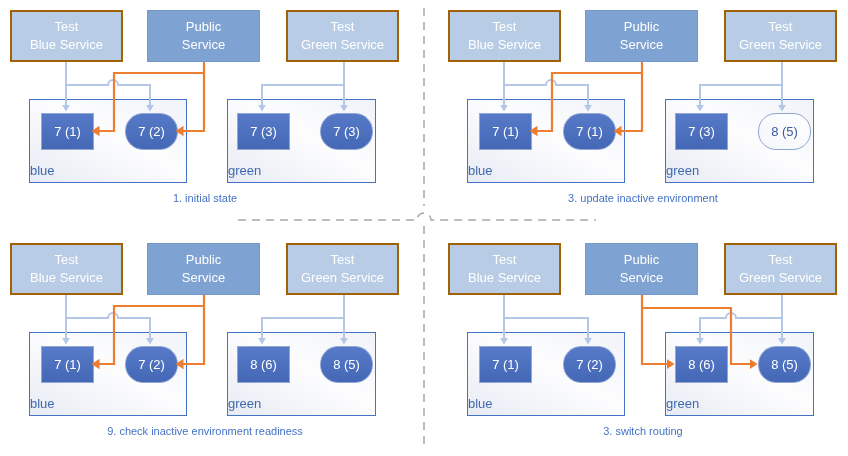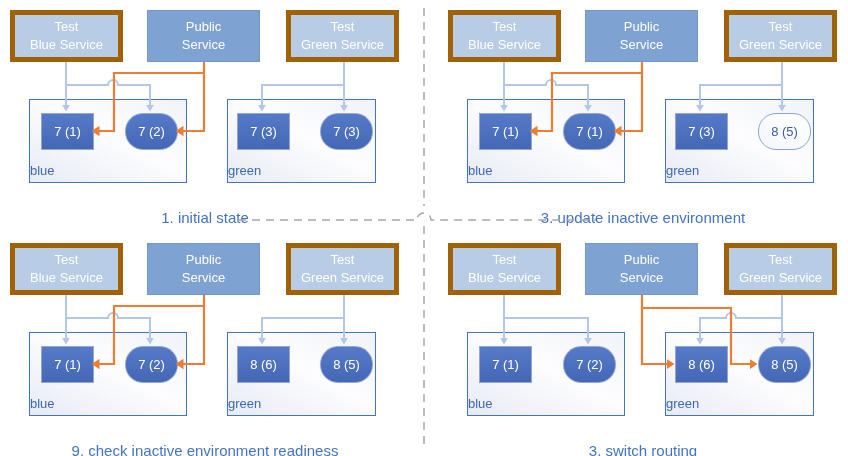--- a/index.html
+++ b/index.html
@@ -6,21 +6,21 @@
   body{
     width:848px;height:456px;position:relative;background:#ffffff;
     font-family:"Liberation Sans", sans-serif;overflow:hidden;
   }
   .quadrant{position:absolute;width:410px;height:228px;}
   .svc{
     position:absolute;top:10px;width:113px;height:52px;
     display:flex;flex-direction:column;align-items:center;justify-content:center;
     color:#ffffff;font-size:13px;line-height:18px;text-align:center;box-sizing:border-box;
   }
-  .svc.light{background:#b9cce5;border:5px solid #a16207;}
+  .svc.light{background:#b9cce5;border:2px solid #a16207;}
   .svc.public{background:#7ea2d2;border:1px solid #7499c9;}
   .env{
     position:absolute;top:99px;height:84px;box-sizing:border-box;
     border:1.3px solid #4472c4;
     background:linear-gradient(to top right,#e7ebf4,#fdfdfe 55%,#f0f3f8);
   }
   .env.blue{left:29px;width:158px;padding-left:8px;}
   .env.green{left:227px;width:149px;}
   .inst{
     position:absolute;top:13px;width:53px;height:37px;box-sizing:border-box;
@@ -34,21 +34,21 @@
     border:1px solid #8da4d0;color:#3d5c9c;
   }
   .inst.p1{left:11px;} .inst.p2{left:95px;border-radius:18px;}
   .env.green .inst.p1{left:9px;} .env.green .inst.p2{left:92px;}
   .envlabel{
     position:absolute;left:0;right:0;bottom:4px;
     font-size:13px;color:#4169af;
   }
   .caption{
     position:absolute;top:192px;left:0;width:410px;text-align:center;
-    font-size:15px;color:#4472c4;margin-top:17px;
+    font-size:11px;color:#4472c4;
   }
   svg.overlay{position:absolute;left:0;top:0;pointer-events:none;}
   .cb{stroke:#b5c7e6;stroke-width:2;fill:none;}
   .co{stroke:#ed7d31;stroke-width:2.2;fill:none;}
   .dash{stroke:#a8a8a8;stroke-width:1.5;fill:none;stroke-dasharray:8 6;}
 </style>
 </head>
 <body>
 
 <div class="quadrant" style="left:0;top:0">

